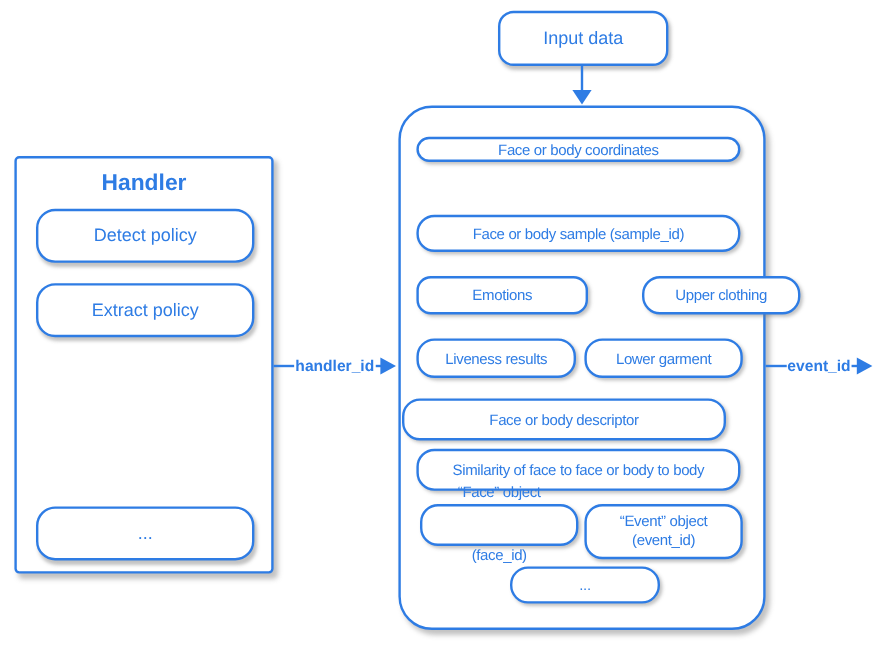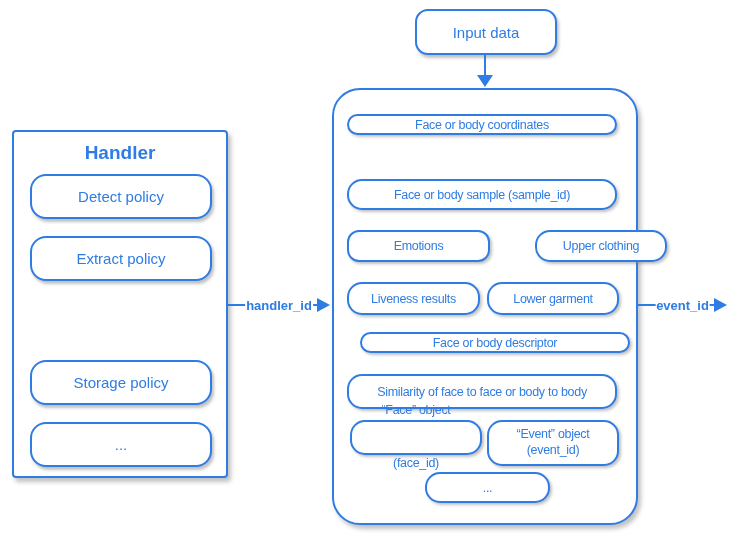--- a/index.html
+++ b/index.html
@@ -88,23 +88,20 @@
   <div class="v-arrow-head"></div>
 
   <div class="container-node handler-box">
     <div class="container-title">Handler</div>
     <div class="node handler-item" style="top:42px;">
       <span>Detect policy</span>
     </div>
     <div class="node handler-item" style="top:104px;">
       <span>Extract policy</span>
     </div>
-    <div class="node handler-item" style="top:228px;">
-      <span>Storage policy</span>
-    </div>
     <div class="node handler-item" style="top:290px;">
       <span>...</span>
     </div>
   </div>
 
   <div class="h-arrow arrow-handler">
     <div class="line"></div>
     <div class="head"></div>
     <div class="lbl">handler_id</div>
   </div>
@@ -125,21 +122,21 @@
       <span>Upper clothing</span>
     </div>
 
     <div class="node event-item" style="left:13px;  top:192px; width:133px; height:33px;">
       <span>Liveness results</span>
     </div>
     <div class="node event-item" style="left:153px; top:192px; width:132px; height:33px;">
       <span>Lower garment</span>
     </div>
 
-    <div class="node event-item" style="left:26px; top:242px; width:270px; height:21px;">
+    <div class="node event-item" style="left:1px; top:242px; width:270px; height:35px;">
       <span>Face or body descriptor</span>
     </div>
     <div class="node event-item" style="left:13px; top:284px; width:270px; height:35px;">
       <span>Similarity of face to face or body to body</span>
     </div>
 
     <div class="node event-item two-line" style="left:16px;  top:330px; width:132px; height:35px;gap:37px;">
       <span>“Face” object</span>
       <span>(face_id)</span>
     </div>

